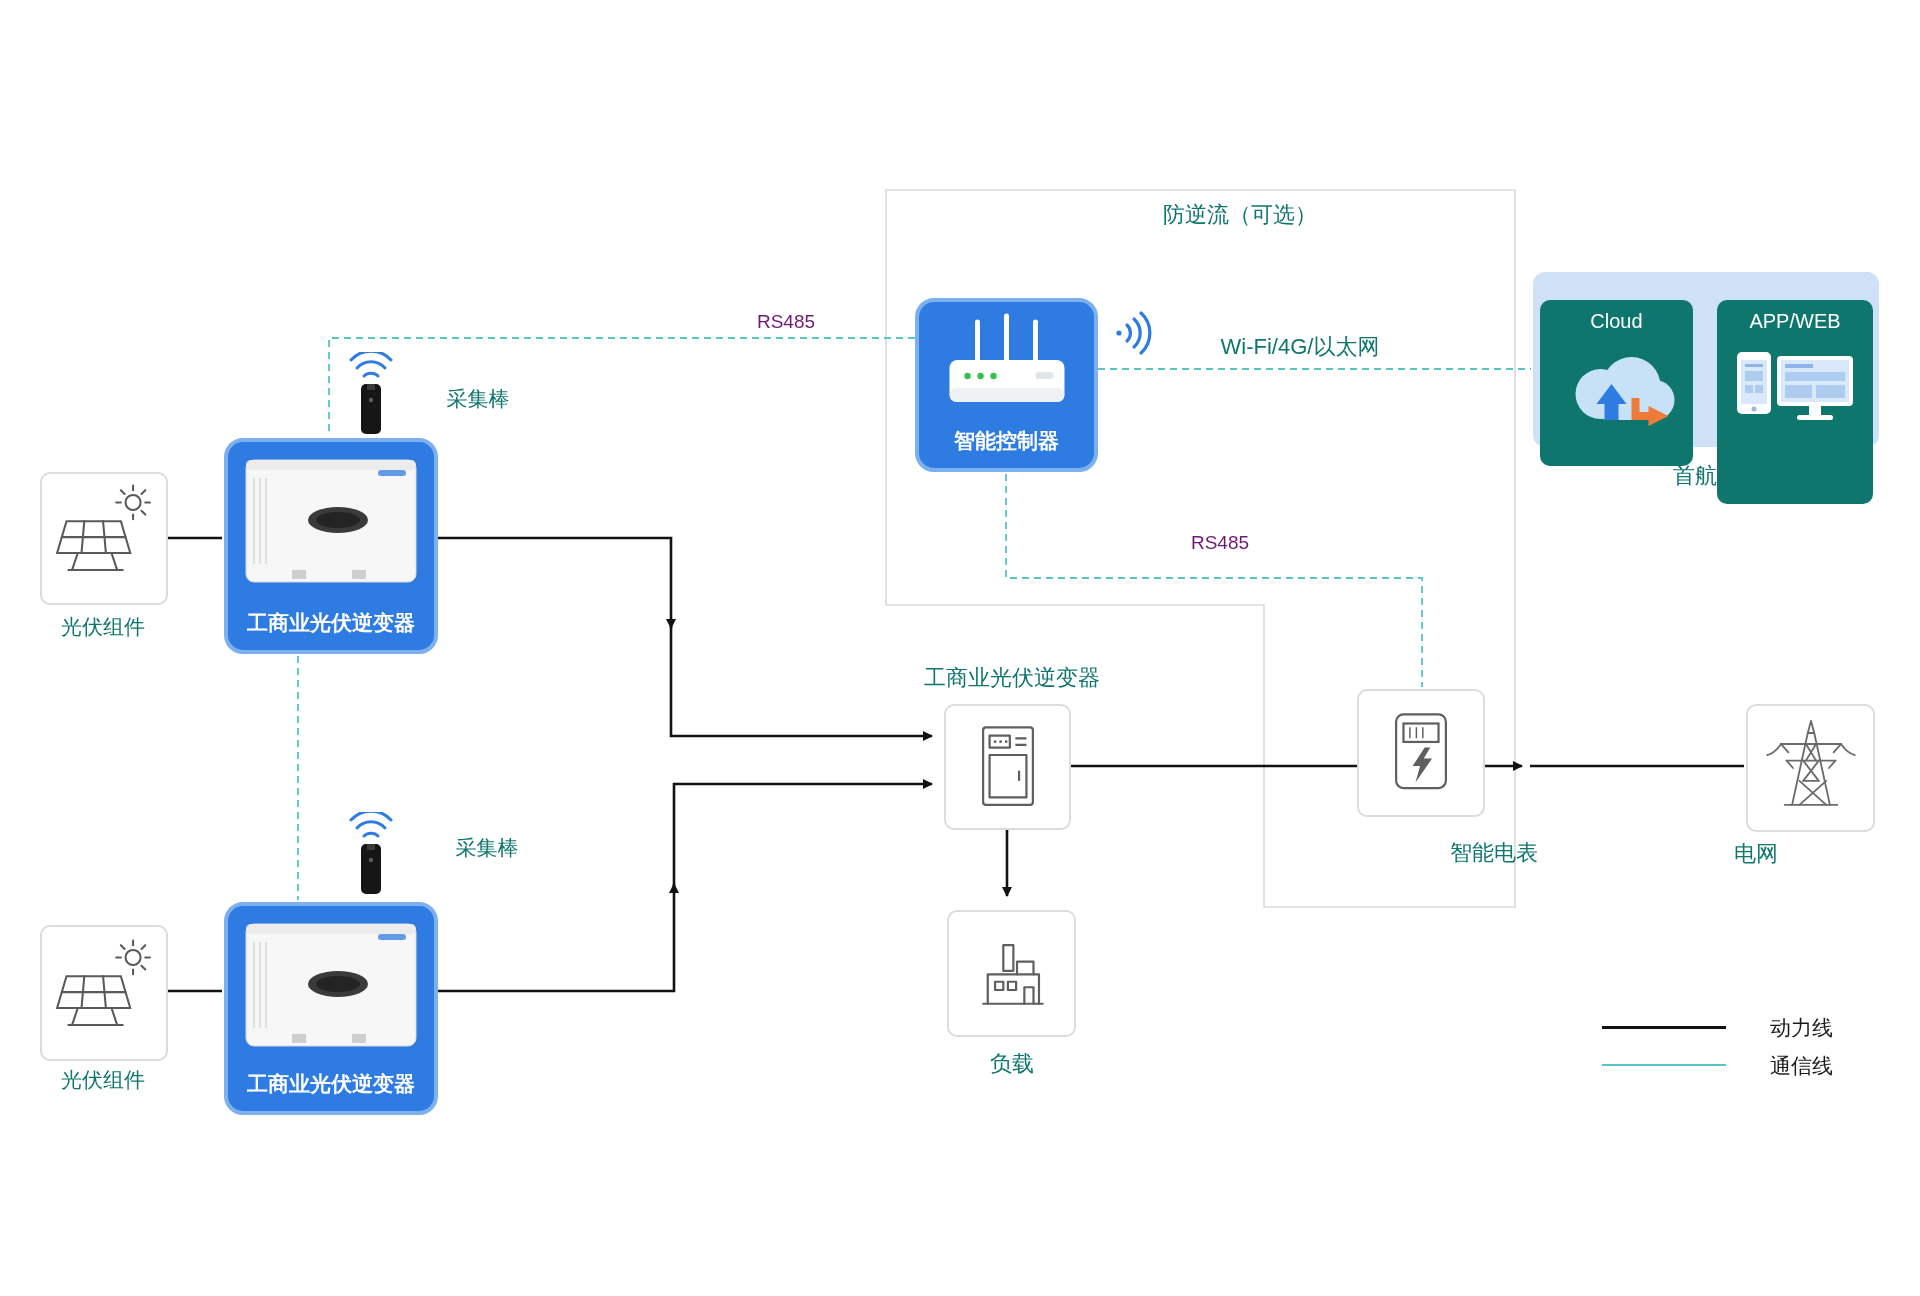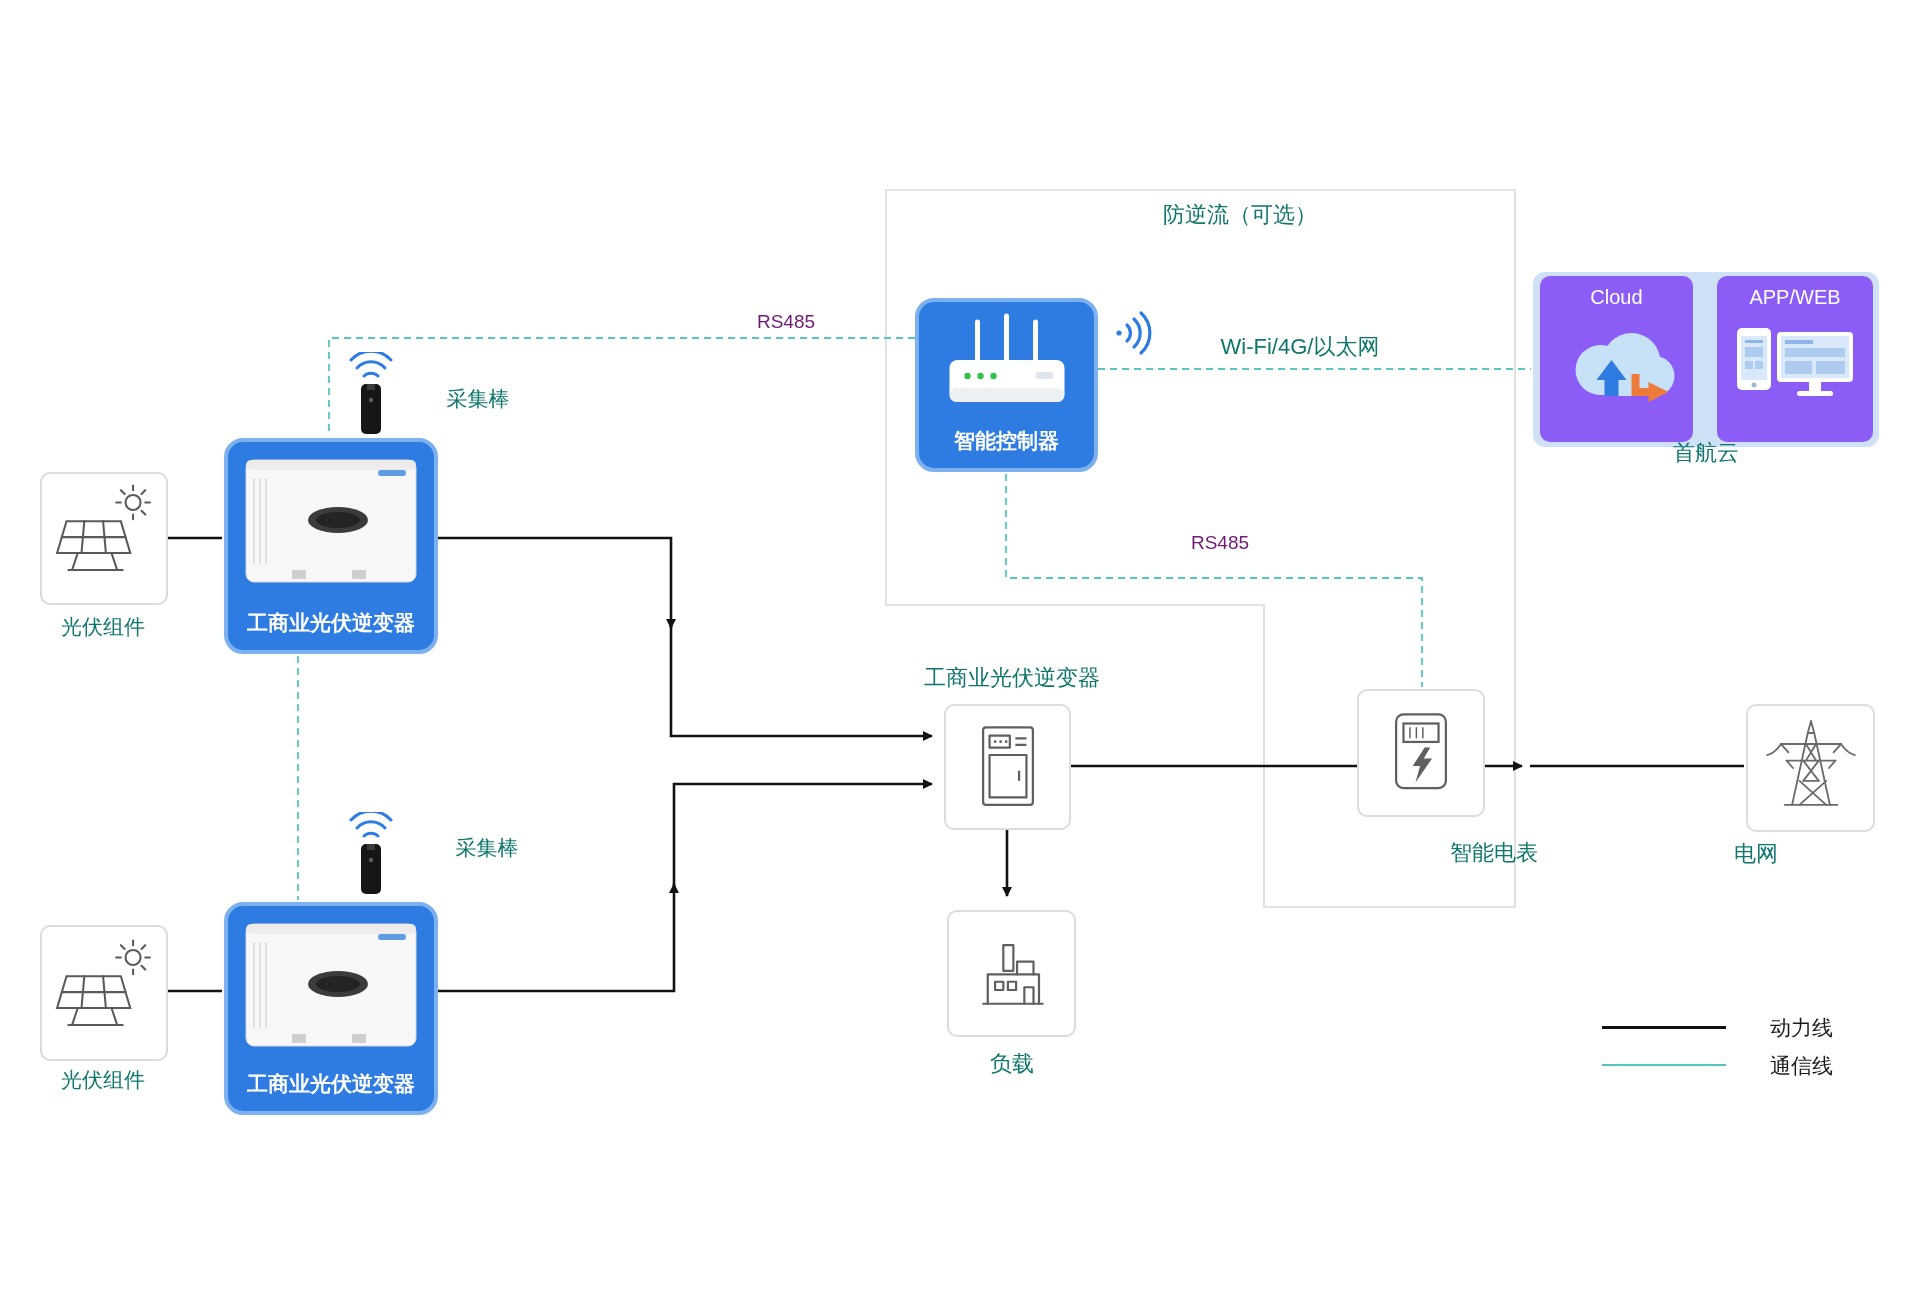--- a/index.html
+++ b/index.html
@@ -10,21 +10,21 @@
   .label.big{font-size:22px;}
   .label.small{font-size:19px;color:#701a75;}
   .iconbox{position:absolute;background:#fff;border:2px solid #dcdcdc;border-radius:10px;
            box-sizing:border-box;display:flex;align-items:center;justify-content:center;}
   .iconbox svg{display:block;}
   .bluebox{position:absolute;background:#2e7ce2;border:4px solid #7cb0ee;border-radius:19px;box-sizing:border-box;}
   .bluebox .devlabel{position:absolute;left:0;right:0;bottom:13px;text-align:center;color:#fff;
                      font-weight:bold;font-size:21px;white-space:nowrap;}
   .bluebox svg{position:absolute;left:50%;transform:translateX(-50%);top:4px;}
   .panel{position:absolute;background:#cfe1f6;border-radius:12px;}
-  .cloudbox{position:absolute;background:#8b5cf6;border-radius:10px;}
+  .cloudbox{position:absolute;background:#0f766e;border-radius:10px;margin-top:24px;}
   .cloudbox .cblabel{position:absolute;top:10px;left:0;right:0;text-align:center;color:#fff;font-size:20px;}
   .cloudbox svg{position:absolute;left:50%;transform:translateX(-50%);top:38px;}
   .stick{position:absolute;}
   .legend-line{position:absolute;}
   .legend-label{position:absolute;transform:translateY(-50%);font-size:21px;white-space:nowrap;}
 </style>
 </head>
 <body>
 
 <div class="canvas">
@@ -181,41 +181,41 @@
         <circle cx="91" cy="48" r="29"></circle>
         <circle cx="114" cy="62" r="20"></circle>
         <rect x="56" y="58" width="60" height="24" rx="12"></rect>
       </g>
       <polygon points="56,66 71,46 86,66 78,66 78,82 64,82 64,66" fill="#2e7ce2"></polygon>
       <path d="M95,60 v18 h14" stroke="#ef7b3a" stroke-width="8" fill="none"></path>
       <polygon points="108,68 128,78 108,88" fill="#ef7b3a"></polygon>
     </svg>
   </div>
 
-  <div class="cloudbox" style="left:1717px;top:276px;width:156px;height:166px">
+  <div class="cloudbox" style="left:1717px;top:276px;width:156px;height:204px">
     <div class="cblabel">APP/WEB</div>
     <svg width="156" height="120" viewBox="0 0 156 120">
       <rect x="20" y="14" width="34" height="62" rx="5" fill="#ffffff"></rect>
       <rect x="24" y="22" width="26" height="44" fill="#d9e8fb"></rect>
       <rect x="28" y="26" width="18" height="3" fill="#8fb4e8"></rect>
       <rect x="28" y="33" width="18" height="10" fill="#aecbf0"></rect>
       <rect x="28" y="47" width="8" height="8" fill="#aecbf0"></rect>
       <rect x="38" y="47" width="8" height="8" fill="#aecbf0"></rect>
       <circle cx="37" cy="71" r="2.5" fill="#9fb8d8"></circle>
       <rect x="60" y="18" width="76" height="50" rx="4" fill="#ffffff"></rect>
       <rect x="64" y="22" width="68" height="42" fill="#d9e8fb"></rect>
       <rect x="68" y="26" width="28" height="4" fill="#8fb4e8"></rect>
       <rect x="68" y="34" width="60" height="9" fill="#aecbf0"></rect>
       <rect x="68" y="47" width="27" height="13" fill="#aecbf0"></rect>
       <rect x="99" y="47" width="29" height="13" fill="#aecbf0"></rect>
       <rect x="92" y="68" width="12" height="9" fill="#ffffff"></rect>
       <rect x="80" y="77" width="36" height="5" rx="2.5" fill="#ffffff"></rect>
     </svg>
   </div>
-  <div class="label big" style="left:1706px;top:453px">首航云</div>
+  <div class="label big" style="left:1706px;top:476px">首航云</div>
 
   <div class="label big" style="left:1012px;top:678px">工商业光伏逆变器</div>
   <div class="iconbox" style="left:944px;top:704px;width:127px;height:126px">
     <svg width="118" height="118" viewBox="0 0 128 126">
       <g stroke="#5f5f5f" stroke-width="2.4" fill="none" stroke-linejoin="round">
         <rect x="37" y="20" width="54" height="84" rx="3" fill="#fff"></rect>
         <rect x="44" y="29" width="22" height="13"></rect>
         <circle cx="50" cy="35.5" r="1.5" fill="#5f5f5f" stroke="none"></circle>
         <circle cx="56" cy="35.5" r="1.5" fill="#5f5f5f" stroke="none"></circle>
         <circle cx="62" cy="35.5" r="1.5" fill="#5f5f5f" stroke="none"></circle>

